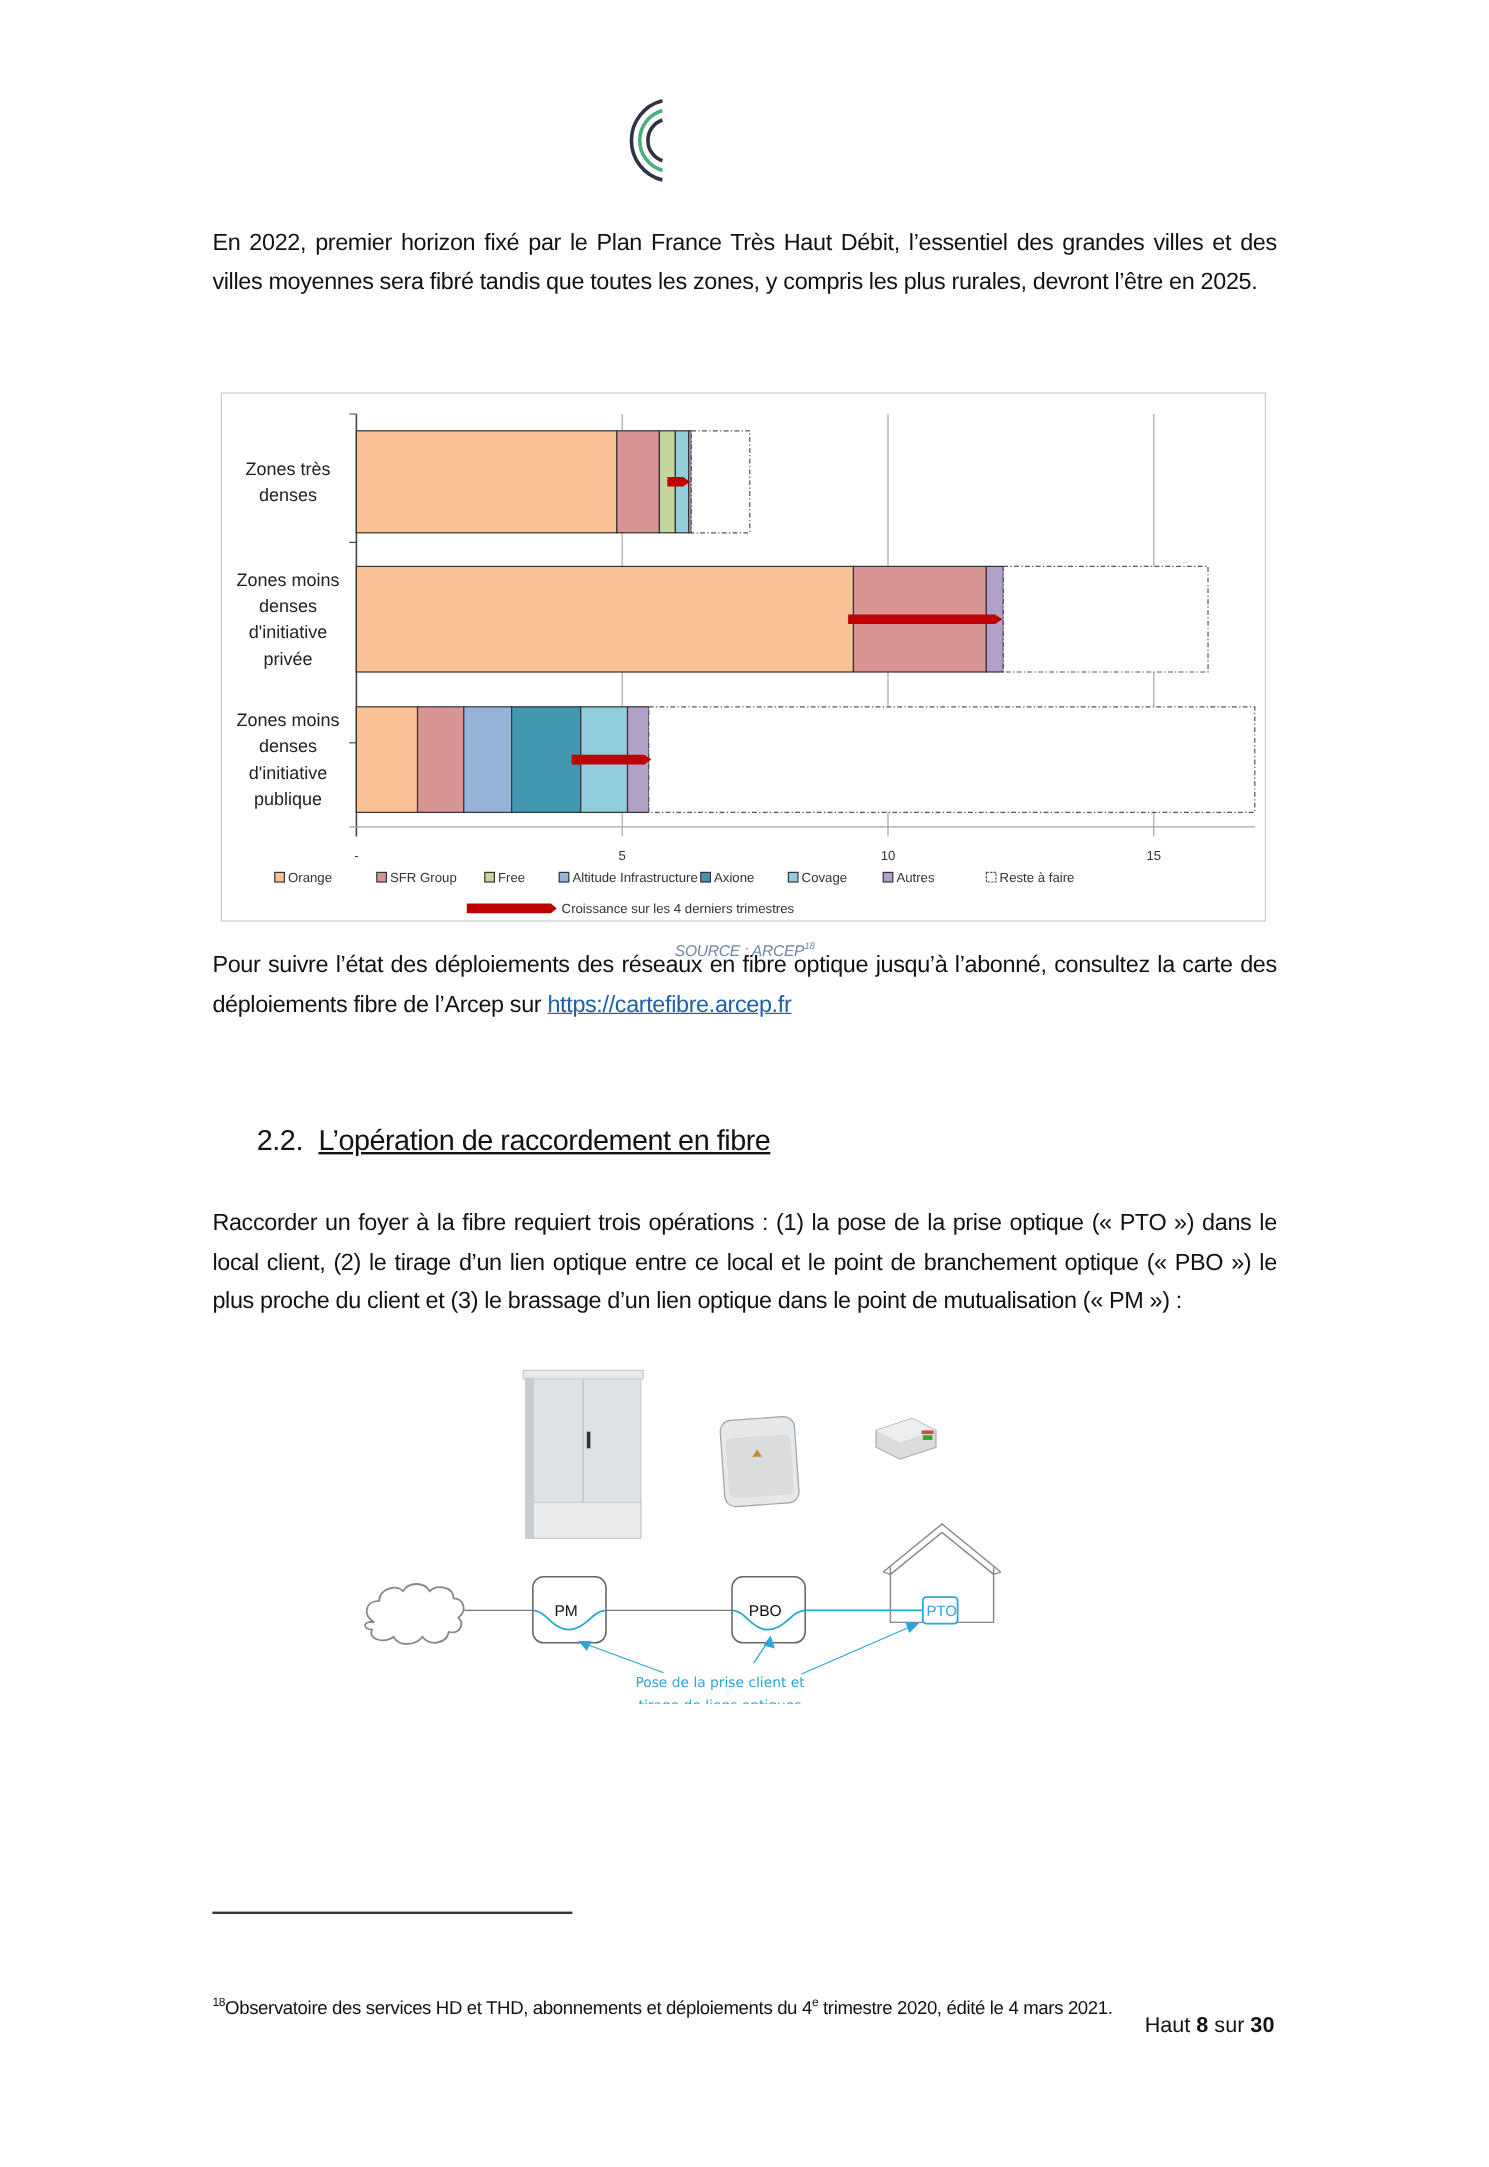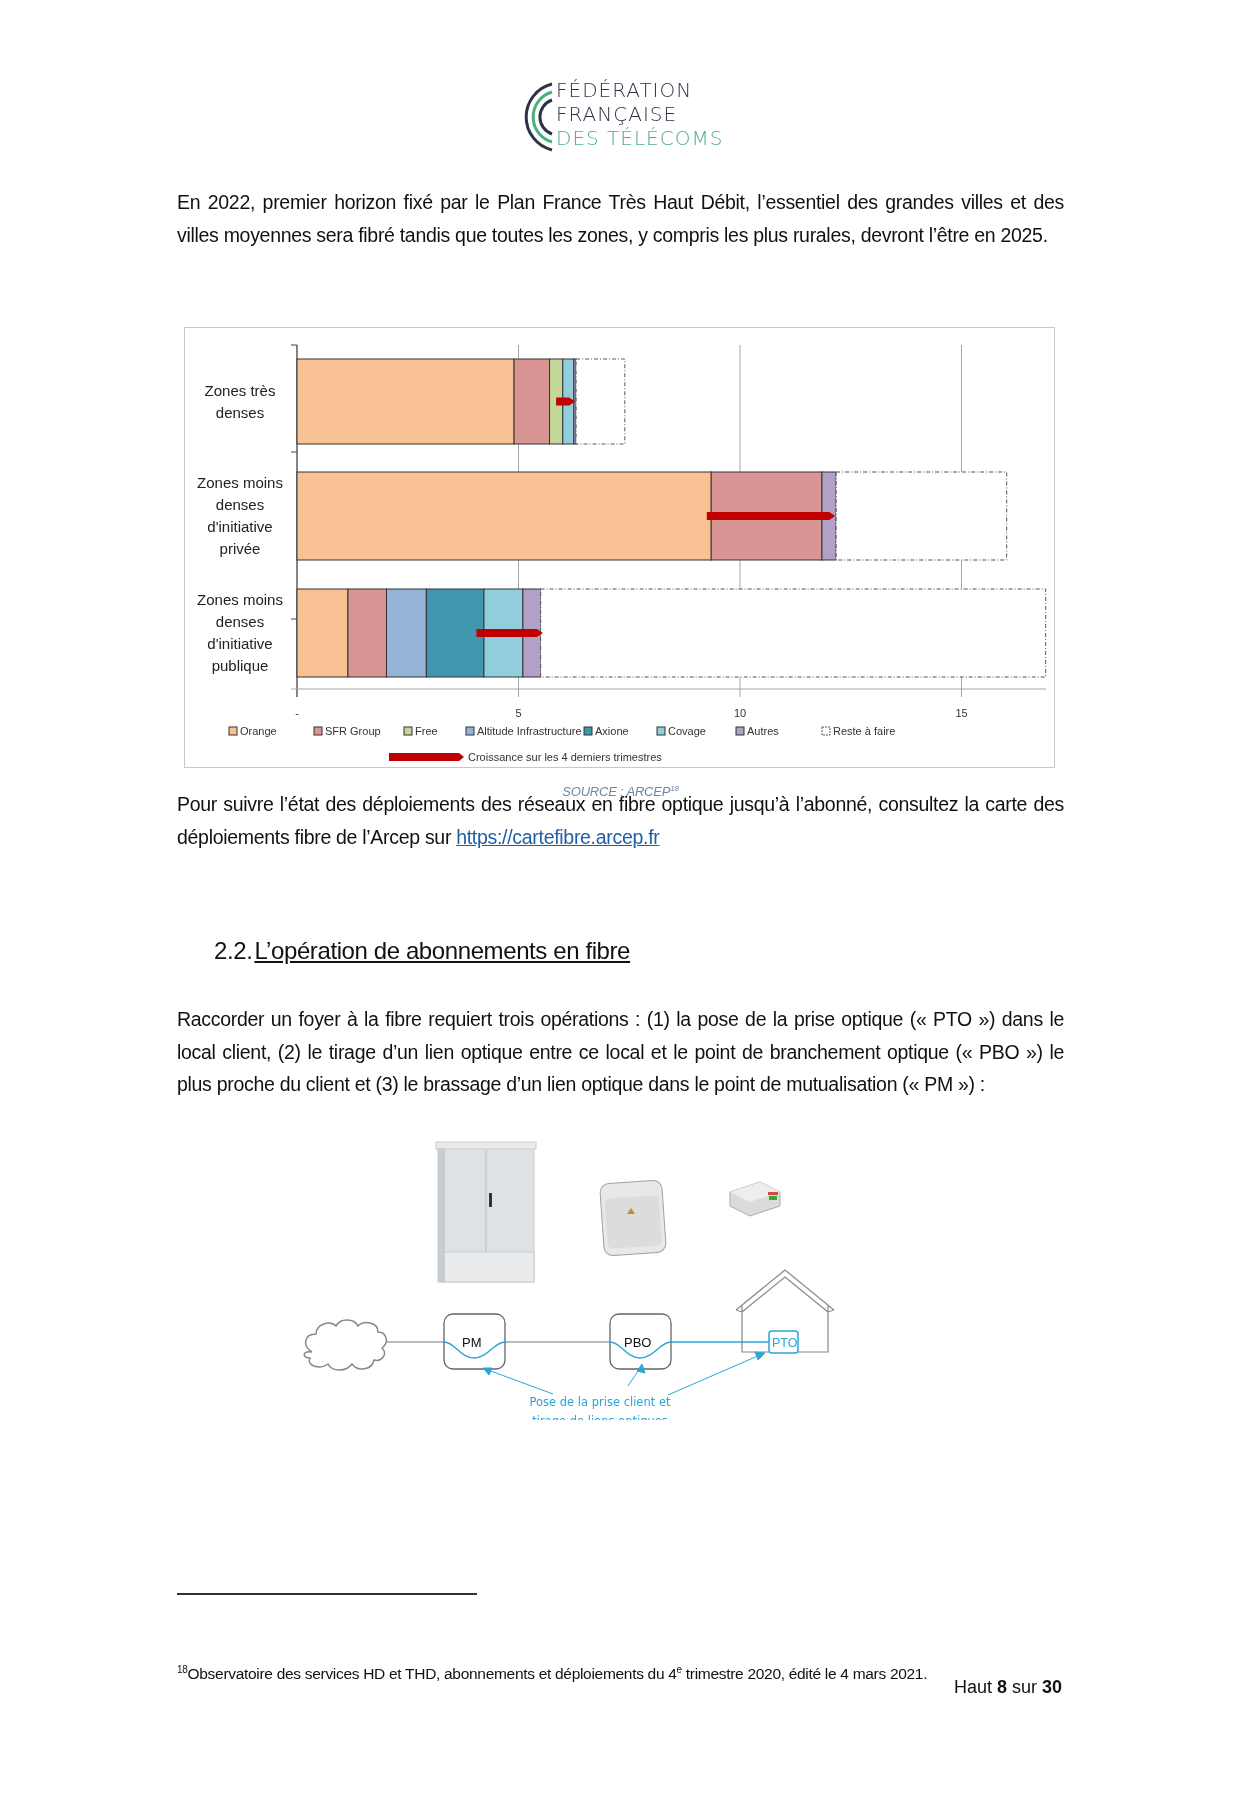--- a/index.html
+++ b/index.html
@@ -16,21 +16,21 @@
   .para { left: 177px; width: 887px; font-size: 19.5px; line-height: 32.5px; text-align: justify;
           font-family: "Liberation Sans Narrow", "Liberation Sans", sans-serif; letter-spacing: -0.3px; }
   .p1 { top: 186px; }
   .p2 { top: 788px; }
   .p3 { top: 1003px; }
   .link { color: #1f5fa8; text-decoration: underline; cursor: pointer; }
   .caption { left: 177px; width: 887px; top: 784px; text-align: center; font-size: 13px;
              font-style: italic; color: #6d86a6; letter-spacing: -0.2px; }
   .caption sup { font-size: 8px; }
   .heading { left: 214px; top: 937px; font-size: 24px; letter-spacing: -0.4px; }
-  .heading .num { margin-right: 2px; }
+  .heading .num { margin-right: 13px; }
   .heading .title { text-decoration: underline; }
   
   .chart-frame { left: 184px; top: 327px; width: 871px; height: 441px; border: 1.5px solid #c8c8c8; box-sizing: border-box; }
   .chart-svg { left: 184px; top: 327px; }
   
   .diagram { left: 290px; top: 1130px; }
   
   .fn-rule { left: 177px; top: 1593px; width: 300px; height: 2px; background: #333; }
   .footnote { left: 177px; top: 1664px; font-size: 15.5px; letter-spacing: -0.3px; }
   .footnote sup { font-size: 10px; }
@@ -39,25 +39,20 @@
 </style>
 </head>
 <body>
 
 <div class="abs logo">
   <svg class="abs" style="left:0;top:2px" width="50" height="74" viewBox="0 0 50 74">
     <path d="M44 4 A34 34 0 0 0 44 70" fill="none" stroke="#2e3346" stroke-width="3"></path>
     <path d="M44 12 A26 26 0 0 0 44 62" fill="none" stroke="#4caf7f" stroke-width="3"></path>
     <path d="M44 20 A18 18 0 0 0 44 54" fill="none" stroke="#2e3346" stroke-width="3"></path>
   </svg>
-  <div class="logo-text">
-    <span class="l1">FÉDÉRATION</span>
-    <span class="l2">FRANÇAISE</span>
-    <span class="l3">DES TÉLÉCOMS</span>
-  </div>
 </div>
 
 <div class="abs para p1">En 2022, premier horizon fixé par le Plan France Très Haut Débit, l’essentiel des grandes villes et des villes moyennes sera fibré tandis que toutes les zones, y compris les plus rurales, devront l’être en 2025.</div>
 
 <div class="abs chart-frame"></div>
 <svg class="abs chart-svg" id="chart" width="871" height="441">
     <line x1="334.5" y1="18" x2="334.5" y2="370" stroke="#a6a6a6" stroke-width="1"></line>
     <line x1="556" y1="18" x2="556" y2="370" stroke="#a6a6a6" stroke-width="1"></line>
     <line x1="777.5" y1="18" x2="777.5" y2="370" stroke="#a6a6a6" stroke-width="1"></line>
     <line x1="113" y1="18" x2="113" y2="370" stroke="#444" stroke-width="1.3"></line>
@@ -121,21 +116,21 @@
 
 <div class="abs caption">
   <span>SOURCE : ARCEP</span><sup>18</sup>
 </div>
 
 <div class="abs para p2">
   <span>Pour suivre l’état des déploiements des réseaux en fibre optique jusqu’à l’abonné, consultez la carte des déploiements fibre de l’Arcep sur </span><a class="link">https://cartefibre.arcep.fr</a>
 </div>
 
 <div class="abs heading">
-  <span class="num">2.2.</span><span class="title">L’opération de abonnements en fibre</span>
+  <span class="num">2.2.</span><span class="title">L’opération de raccordement en fibre</span>
 </div>
 
 <div class="abs para p3">Raccorder un foyer à la fibre requiert trois opérations : (1) la pose de la prise optique (« PTO ») dans le local client, (2) le tirage d’un lien optique entre ce local et le point de branchement optique (« PBO ») le plus proche du client et (3) le brassage d’un lien optique dans le point de mutualisation (« PM ») :</div>
 
 <svg class="abs diagram" width="660" height="290" viewBox="0 0 660 290">
 
   <g>
     <rect x="148" y="14" width="96" height="138" fill="#dfe2e4" stroke="#c8cccf"></rect>
     <rect x="146" y="12" width="100" height="7" fill="#e8eaeb" stroke="#c8cccf"></rect>
     <line x1="196" y1="20" x2="196" y2="122" stroke="#b8bcbf"></line>

